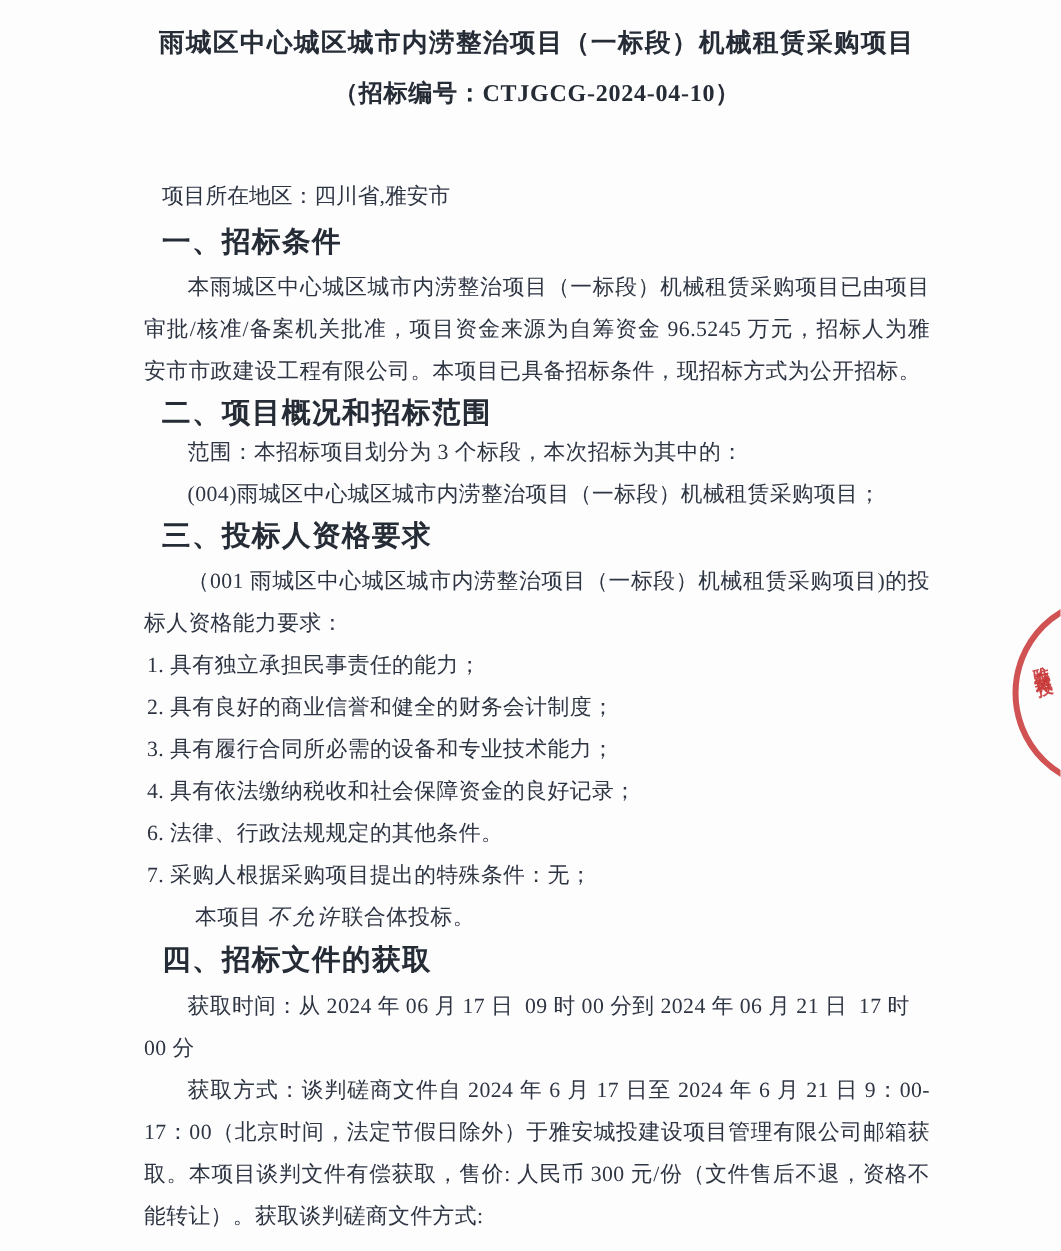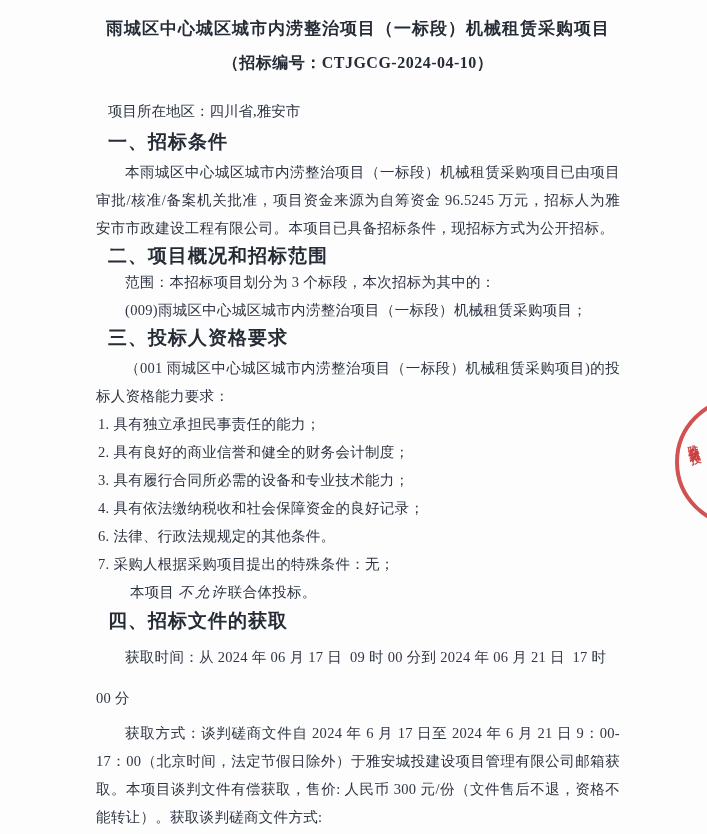--- a/index.html
+++ b/index.html
@@ -22,21 +22,21 @@
   }
   .title1{
     font-size:17px;font-weight:bold;text-align:center;
     line-height:26px;letter-spacing:1px;color:#262c36;font-family:Liberation Serif, serif;
   }
   .title2{
     font-size:16px;font-weight:bold;text-align:center;
     line-height:26px;margin-top:8px;letter-spacing:.5px;color:#262c36;
   }
   .location{
-    margin-top:24px;margin-left:12px;line-height:22px;
+    margin-top:44px;margin-left:12px;line-height:22px;
   }
   .sec-heading{
     font-family:"Liberation Sans", sans-serif;
     font-size:19px;font-weight:bold;color:#262c36;
     line-height:24px;margin-left:12px;margin-top:2px;
     letter-spacing:1px;
   }
   .sec-heading.first{margin-top:8px;}
   .para{
     line-height:28px;text-indent:2em;text-align:justify;
@@ -44,21 +44,21 @@
   }
   .para.tight{margin-top:0;}
   .item{
     line-height:28px;margin-left:2px;letter-spacing:.3px;
   }
   .note-line{
     line-height:28px;margin-left:34px;letter-spacing:.3px;
   }
   .note-line .it{font-style:italic;letter-spacing:2px;font-family:Liberation Mono, monospace;}
   .single{
-    line-height:41px;text-indent:2em;margin-top:4px;
+    line-height:28px;text-indent:2em;margin-top:4px;
     white-space:pre-wrap;letter-spacing:.3px;
   }
   
   .stamp{
     position:absolute;
     left:675px;top:397px;
     width:130px;height:130px;
     border:4.5px solid rgba(201,58,58,.88);
     border-radius:50%;
     box-sizing:border-box;
@@ -82,21 +82,21 @@
     <div class="title1">雨城区中心城区城市内涝整治项目（一标段）机械租赁采购项目</div>
     <div class="title2">（招标编号：CTJGCG-2024-04-10）</div>
 
     <div class="location">项目所在地区：四川省,雅安市</div>
 
     <div class="sec-heading first">一、招标条件</div>
     <div class="para">本雨城区中心城区城市内涝整治项目（一标段）机械租赁采购项目已由项目审批/核准/备案机关批准，项目资金来源为自筹资金 96.5245 万元，招标人为雅安市市政建设工程有限公司。本项目已具备招标条件，现招标方式为公开招标。</div>
 
     <div class="sec-heading">二、项目概况和招标范围</div>
     <div class="para tight">范围：本招标项目划分为 3 个标段，本次招标为其中的：</div>
-    <div class="para tight">(009)雨城区中心城区城市内涝整治项目（一标段）机械租赁采购项目；</div>
+    <div class="para tight">(004)雨城区中心城区城市内涝整治项目（一标段）机械租赁采购项目；</div>
 
     <div class="sec-heading">三、投标人资格要求</div>
     <div class="para">（001 雨城区中心城区城市内涝整治项目（一标段）机械租赁采购项目)的投标人资格能力要求：</div>
     <div class="item">1. 具有独立承担民事责任的能力；</div>
     <div class="item">2. 具有良好的商业信誉和健全的财务会计制度；</div>
     <div class="item">3. 具有履行合同所必需的设备和专业技术能力；</div>
     <div class="item">4. 具有依法缴纳税收和社会保障资金的良好记录；</div>
     <div class="item">6. 法律、行政法规规定的其他条件。</div>
     <div class="item">7. 采购人根据采购项目提出的特殊条件：无；</div>
     <div class="note-line"><span>本项目 </span><span class="it">不允许</span><span>联合体投标。</span></div>

